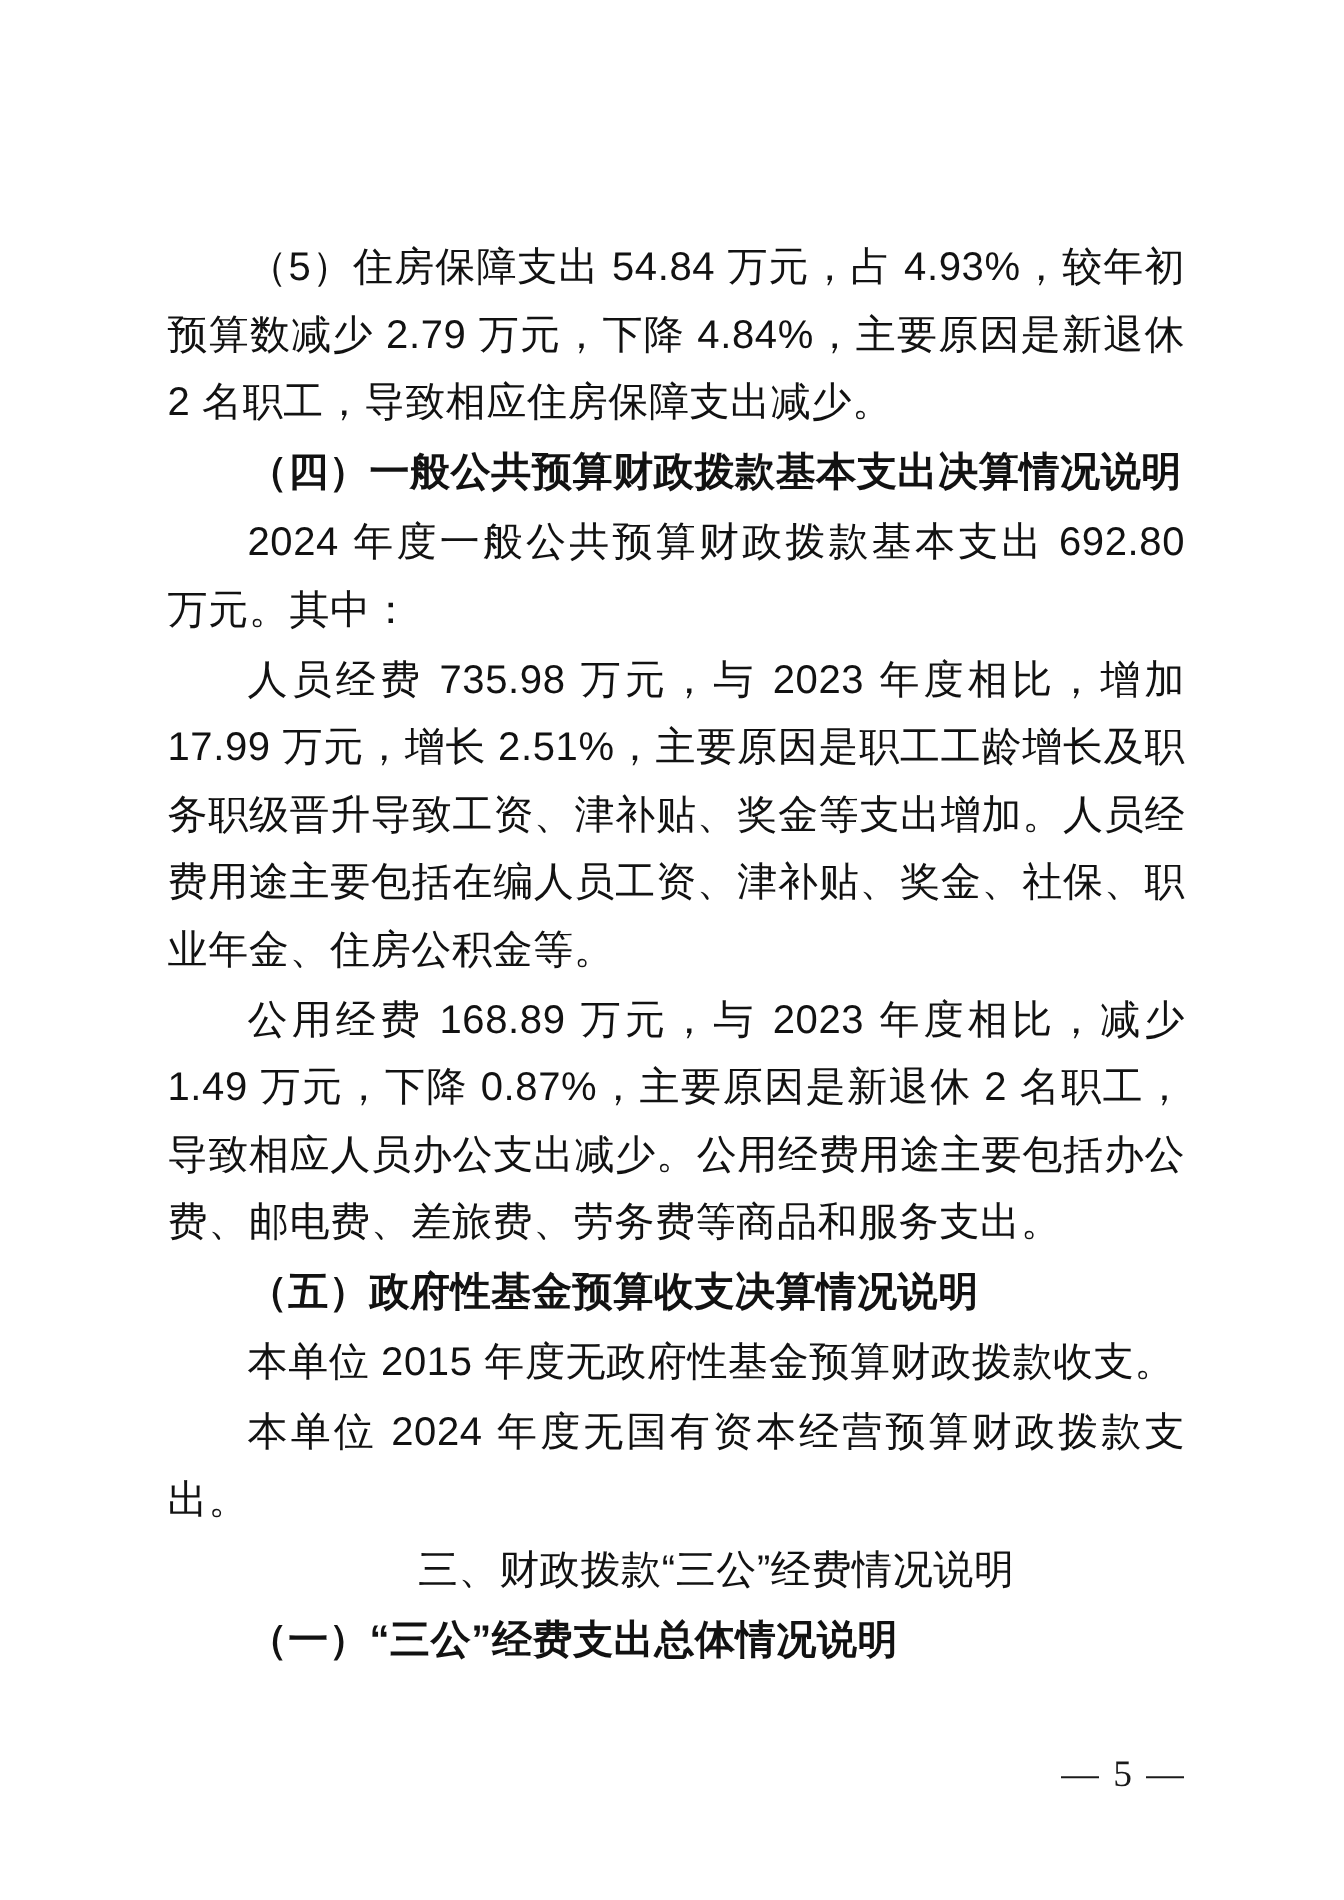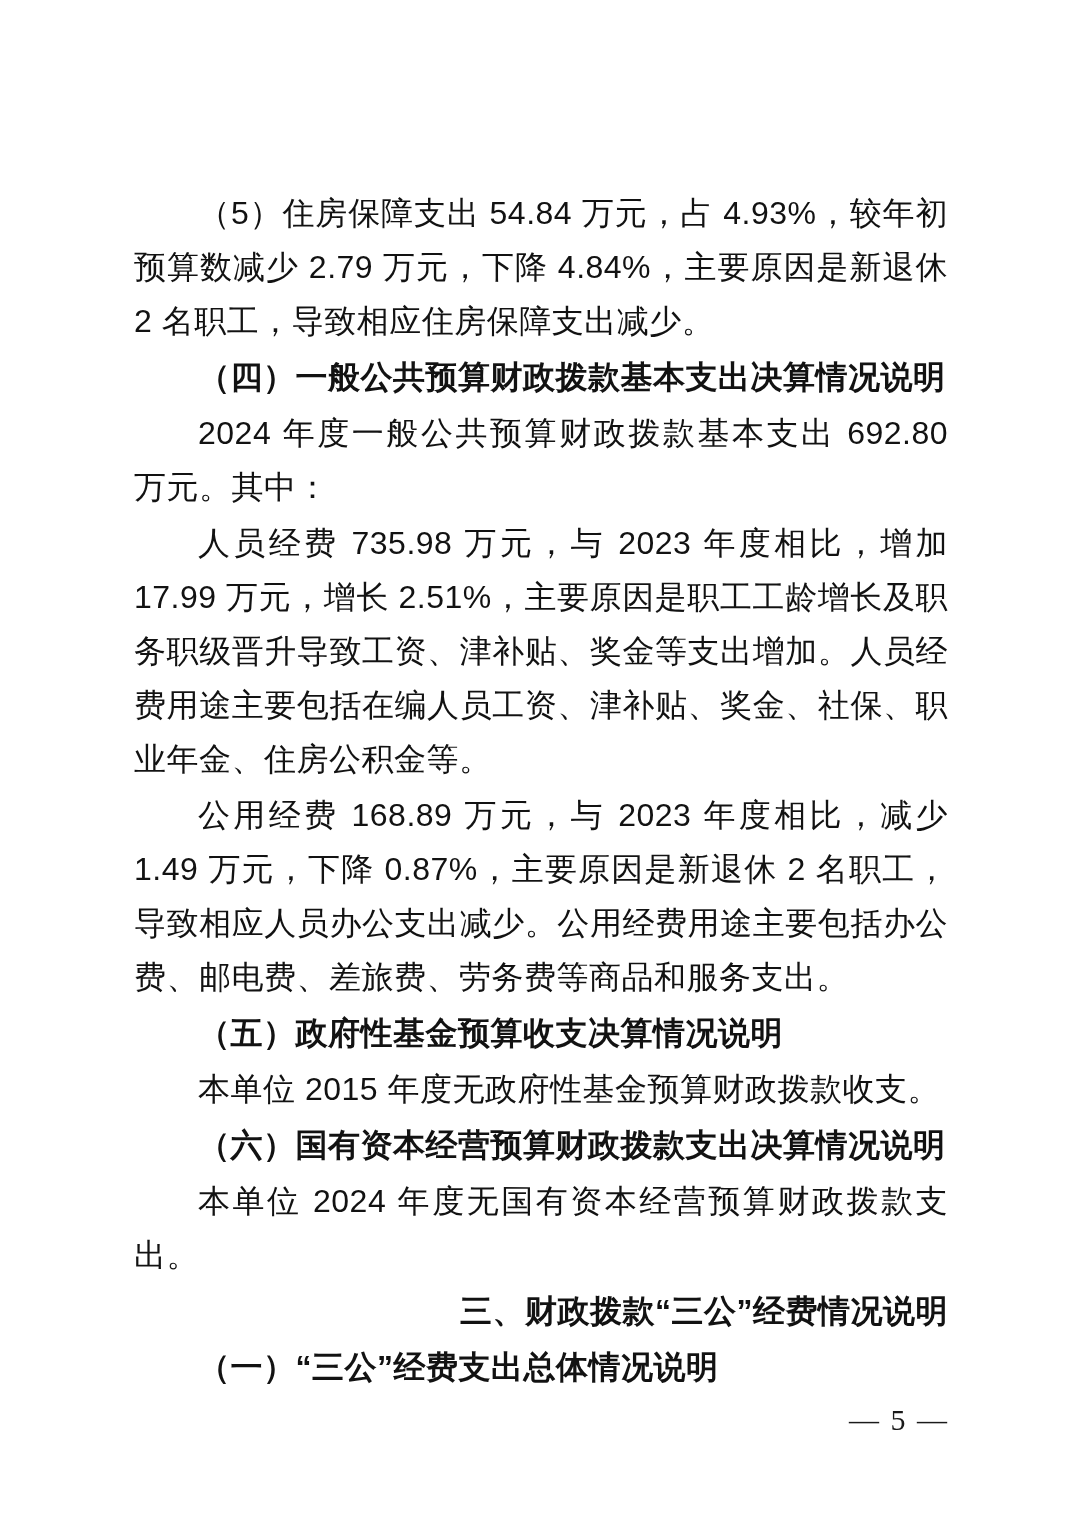--- a/index.html
+++ b/index.html
@@ -34,22 +34,22 @@
     text-align: justify;
     text-justify: inter-ideograph;
     text-indent: 2em;
     letter-spacing: 0.5px;
   }
   p.kai-heading {
     text-align: left;
     font-weight: 600;
   }
   p.hei-heading {
-    text-align: right;
-    font-weight: 700;
+    text-align: center;
+    font-weight: 400;
   }
   .bold-lead {
     font-weight: 700;
   }
   .footer {
     position: absolute;
     top: 1398px;
     right: 126px;
     font-family: "Liberation Serif", serif;
     font-size: 30px;
@@ -73,21 +73,20 @@
     <p class="body">2024 年度一般公共预算财政拨款基本支出 692.80 万元。其中：</p>
 
     <p class="body">人员经费 735.98 万元，与 2023 年度相比，增加 17.99 万元，增长 2.51%，主要原因是职工工龄增长及职务职级晋升导致工资、津补贴、奖金等支出增加。人员经费用途主要包括在编人员工资、津补贴、奖金、社保、职业年金、住房公积金等。</p>
 
     <p class="body">公用经费 168.89 万元，与 2023 年度相比，减少 1.49 万元，下降 0.87%，主要原因是新退休 2 名职工，导致相应人员办公支出减少。公用经费用途主要包括办公费、邮电费、差旅费、劳务费等商品和服务支出。</p>
 
     <p class="kai-heading">（五）政府性基金预算收支决算情况说明</p>
 
     <p class="body">本单位 2015 年度无政府性基金预算财政拨款收支。</p>
 
-    <p class="kai-heading">（六）国有资本经营预算财政拨款支出决算情况说明</p>
 
     <p class="body">本单位 2024 年度无国有资本经营预算财政拨款支出。</p>
 
     <p class="hei-heading">三、财政拨款“三公”经费情况说明</p>
 
     <p class="kai-heading">（一）“三公”经费支出总体情况说明</p>
 
   </div>
 
   <div class="footer">

